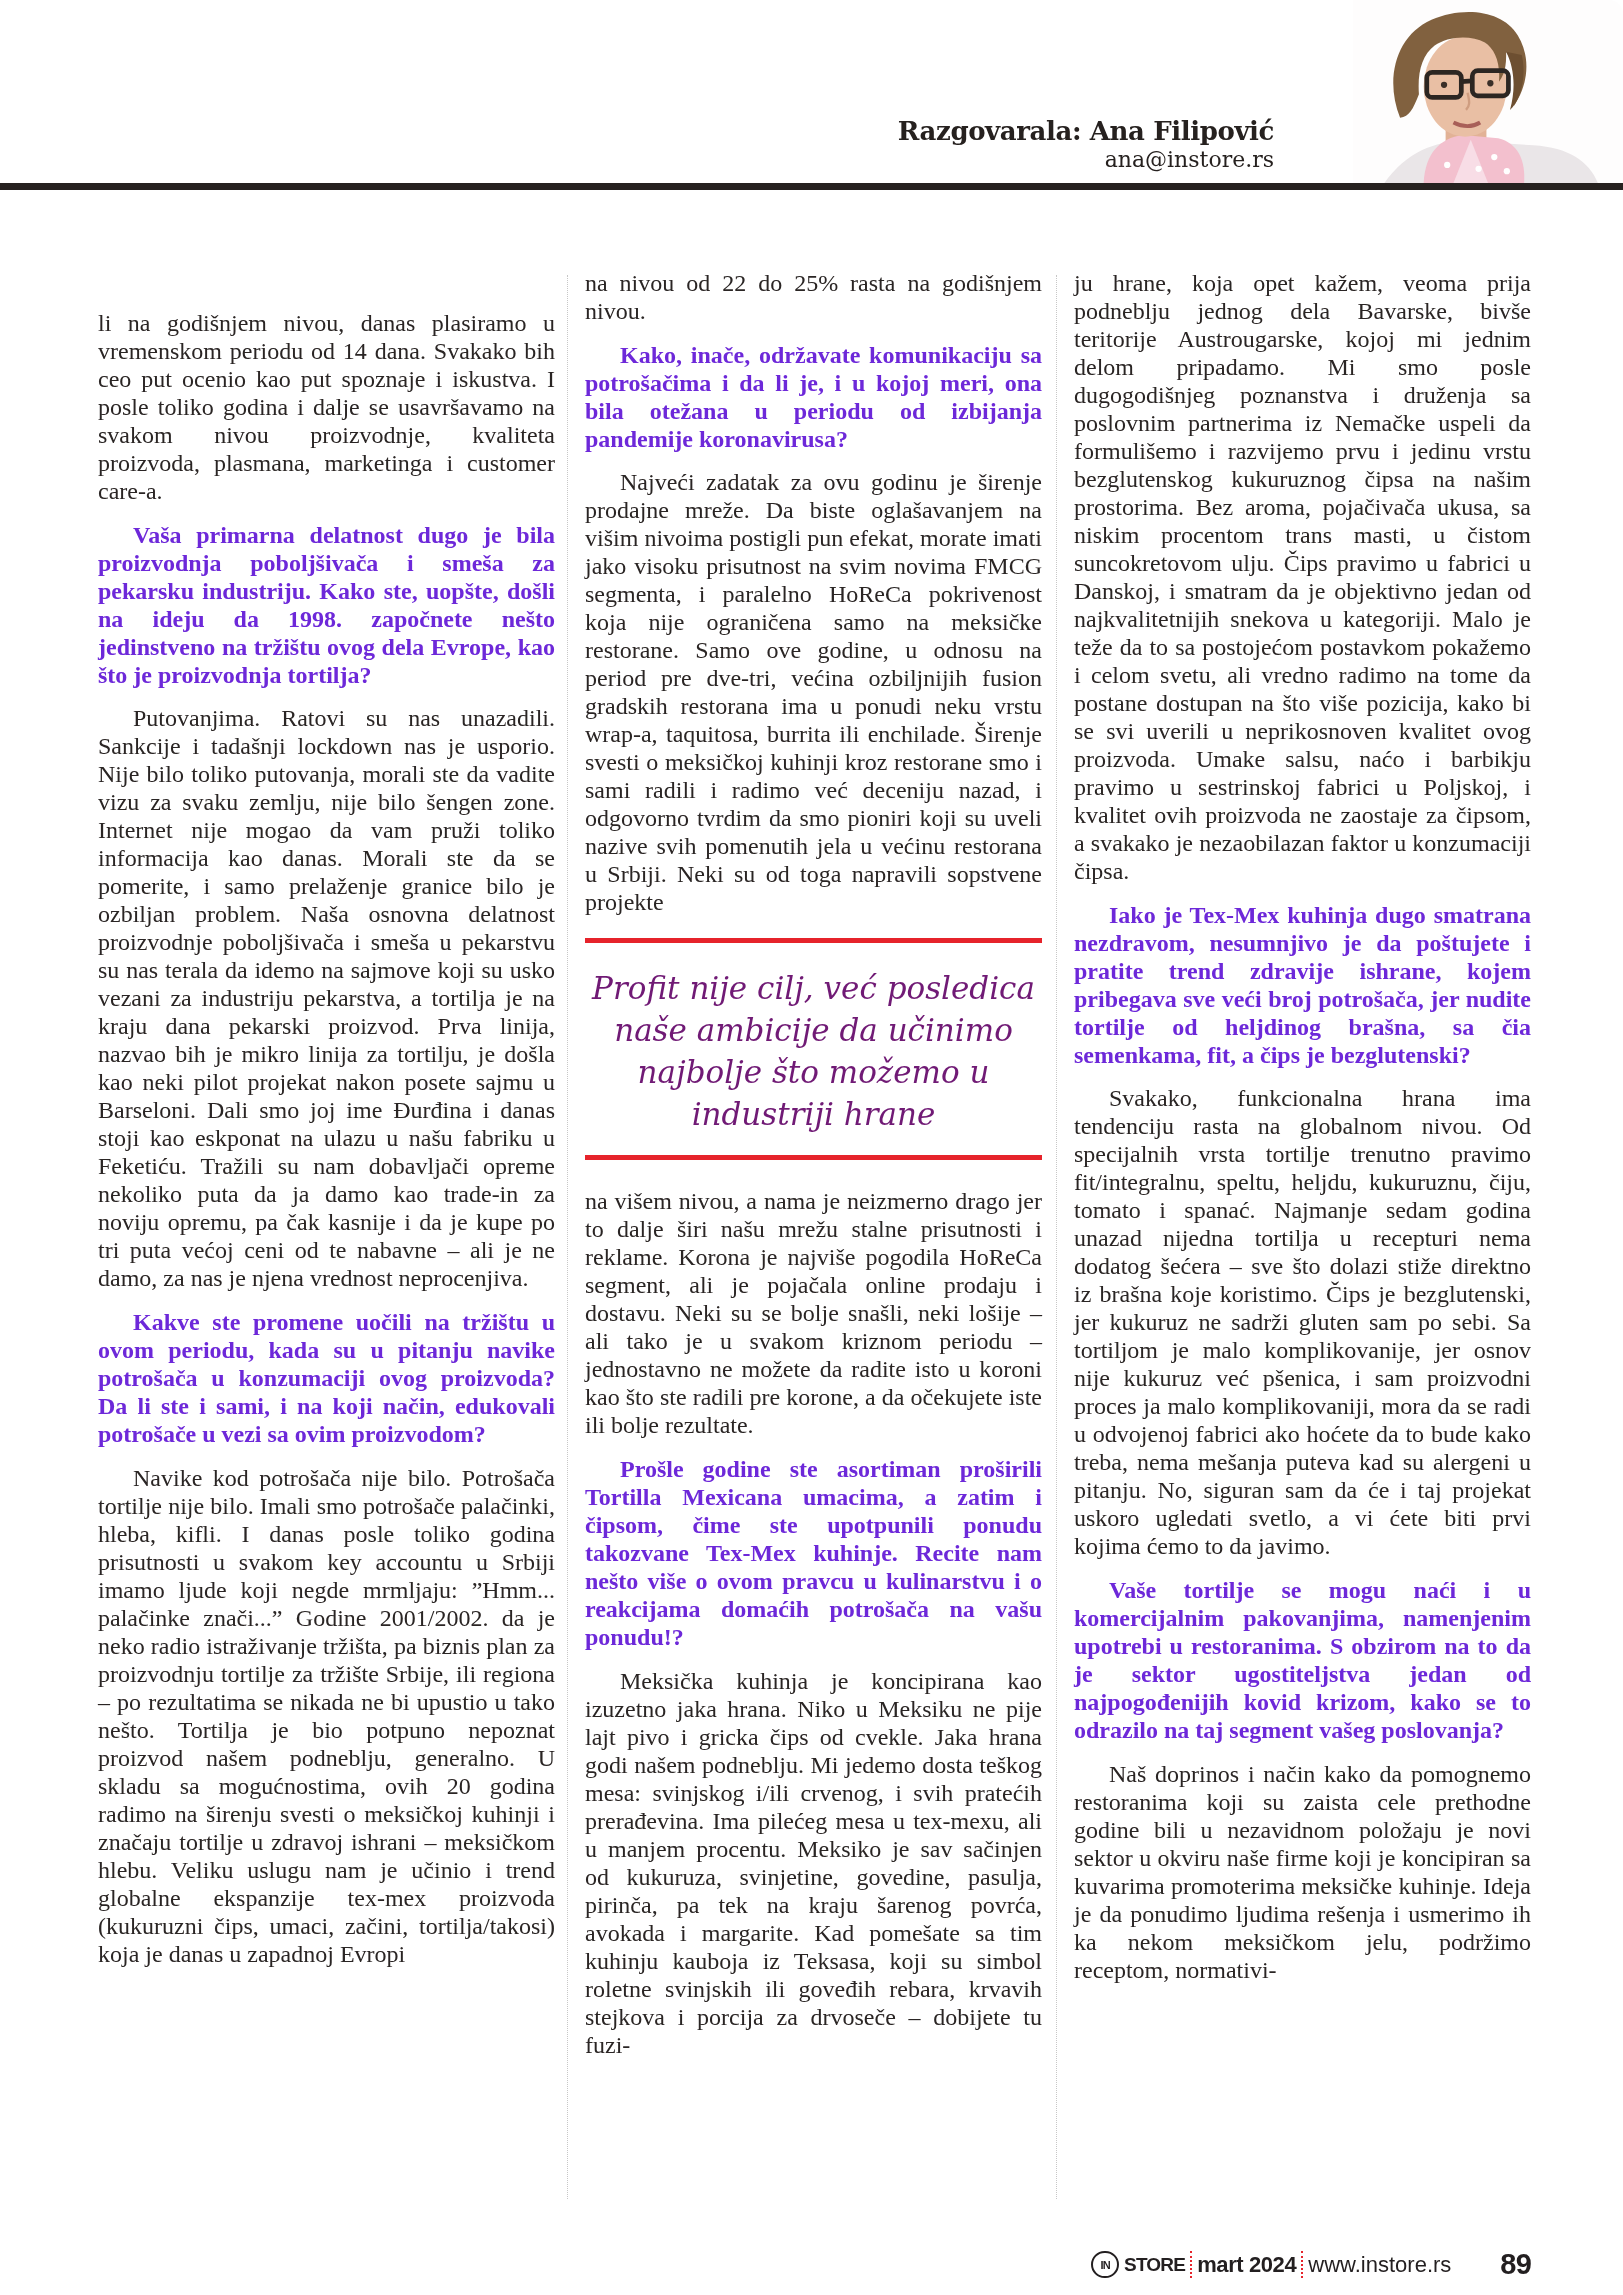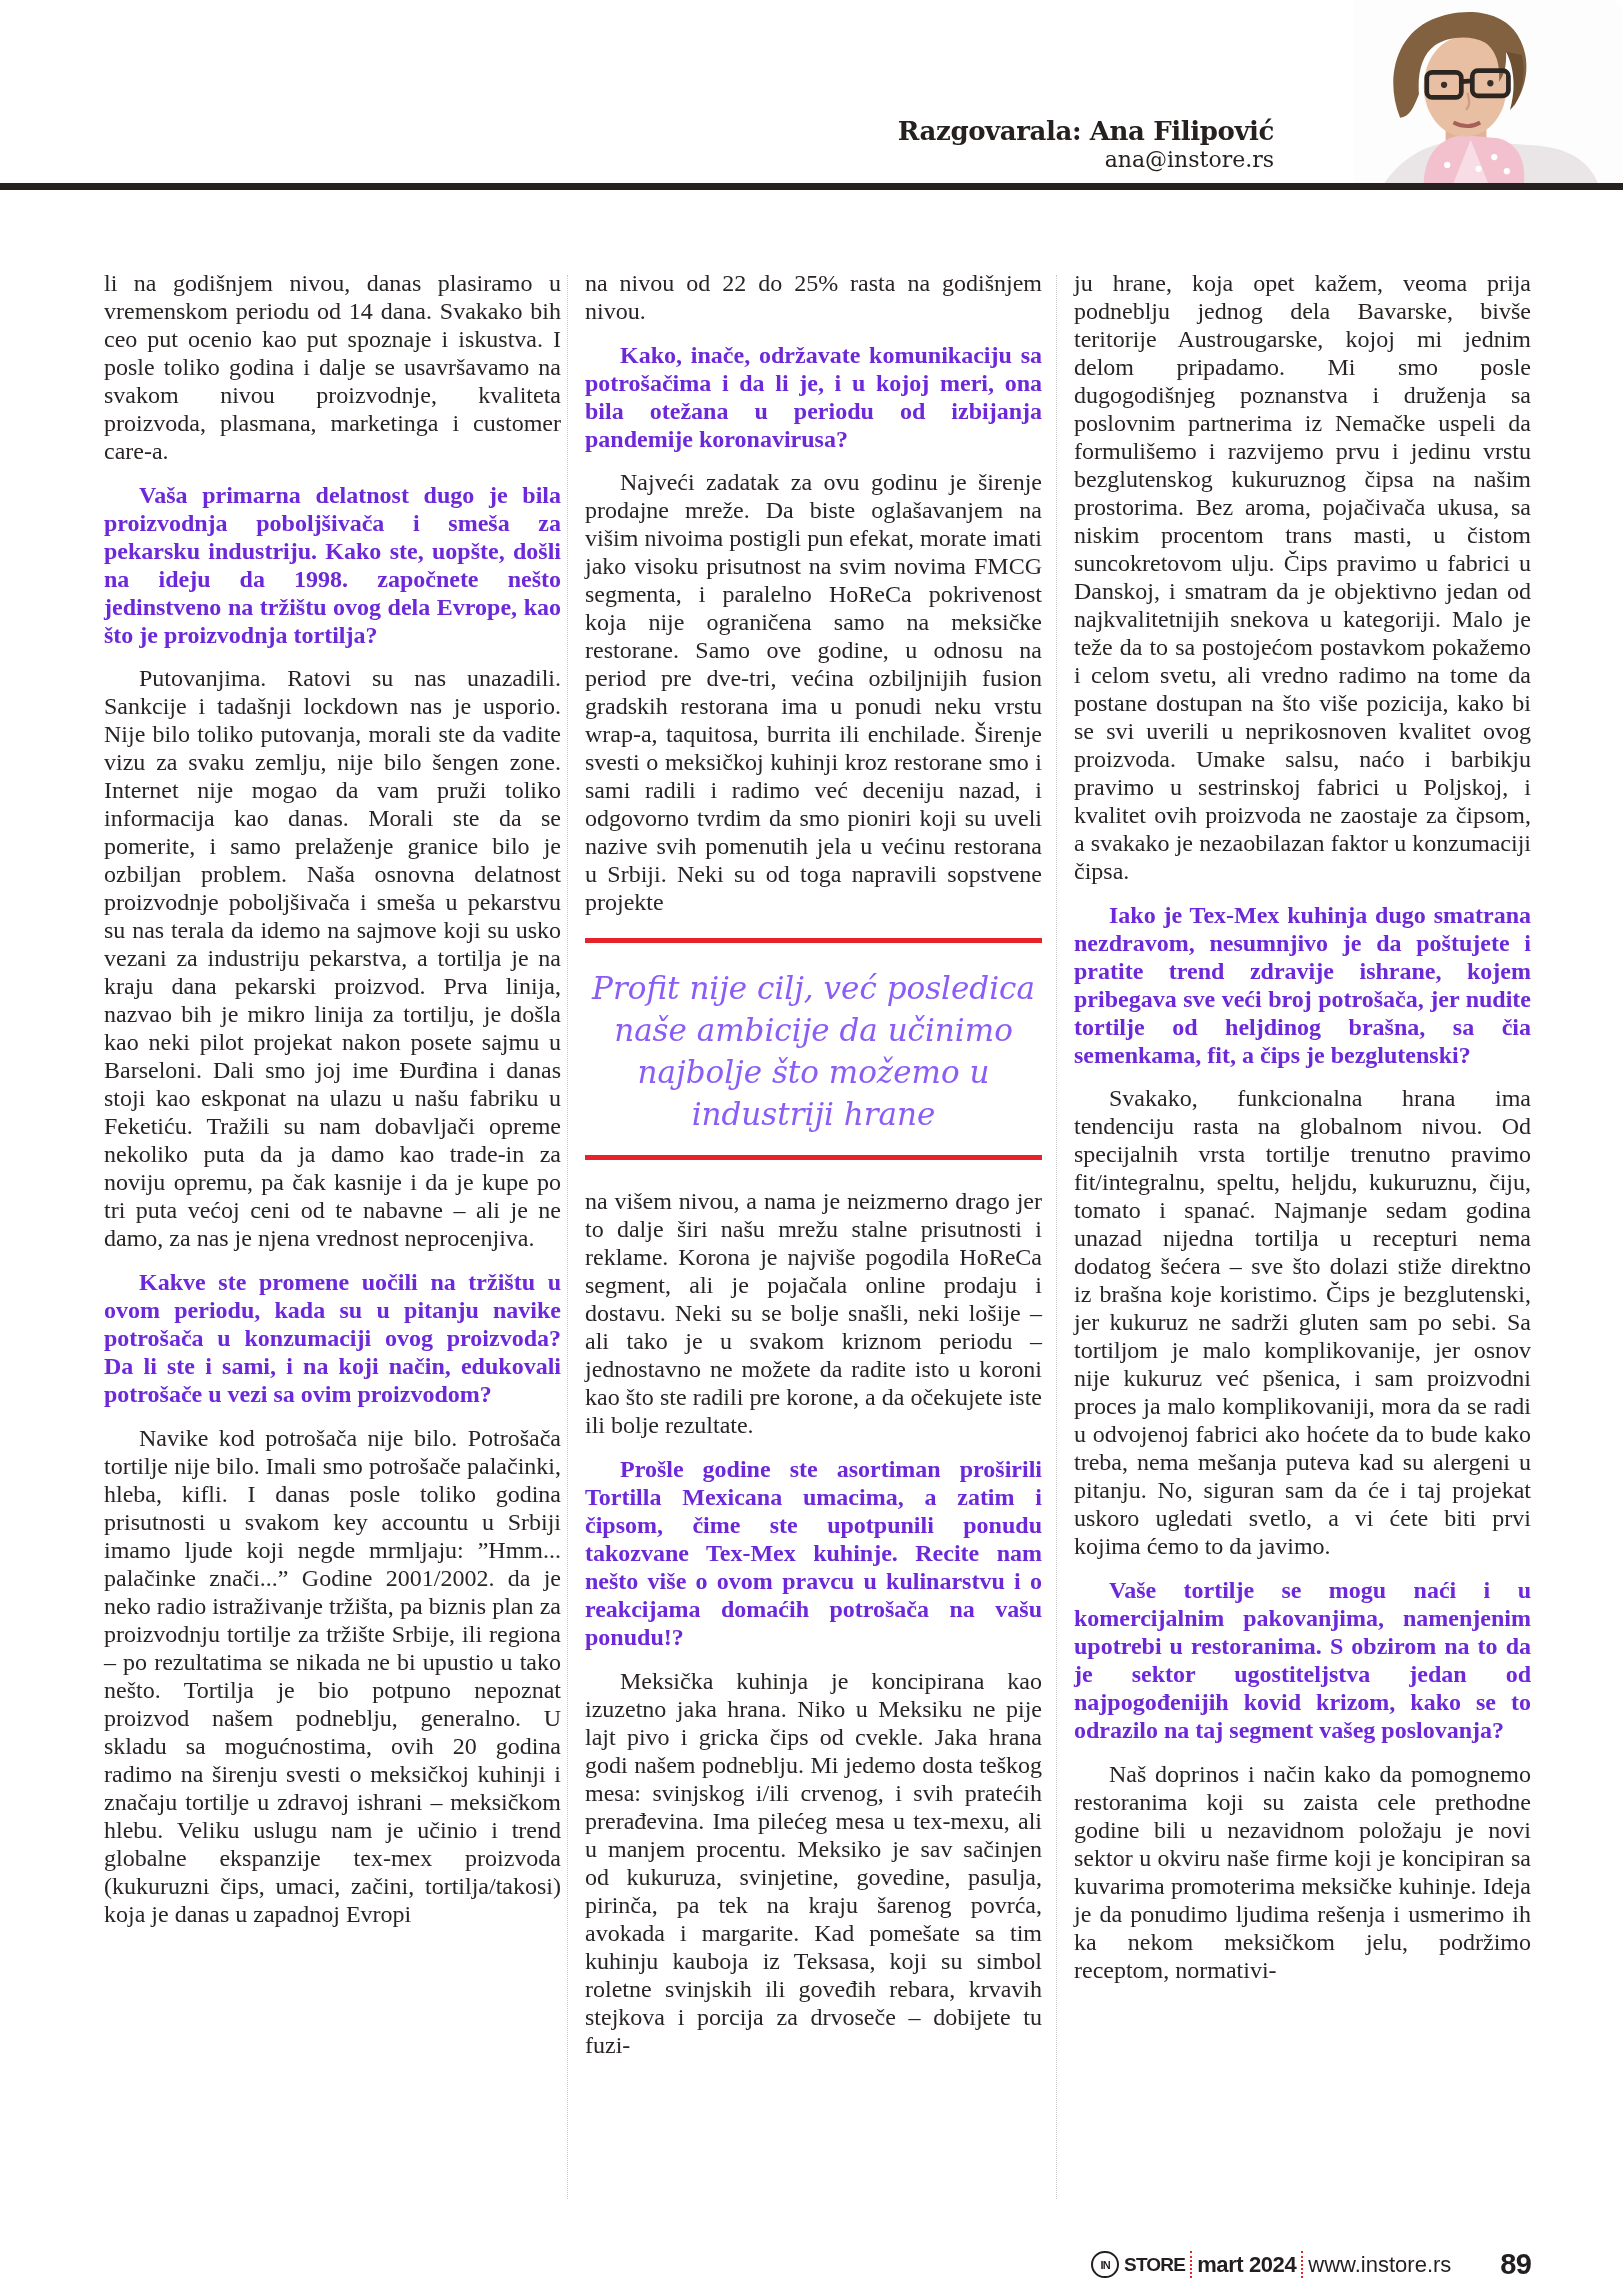--- a/index.html
+++ b/index.html
@@ -24,39 +24,39 @@
   .email{font-size:22px;line-height:27px;}
   .portrait{
     position:absolute;left:1353px;top:0;width:270px;height:183px;
     overflow:hidden;background:#fefdfd;
   }
   .col{
     position:absolute;top:269px;width:457px;
     font-size:24px;line-height:28px;text-align:justify;
     color:#2a2524;
   }
-  .col1{left:104px;} .col2{left:585px;} .col3{left:1074px;}
+  .col1{left:98px;margin-top:40px;} .col2{left:585px;} .col3{left:1074px;}
   .col p{margin:0 0 15.7px 0;}
   .col p.indent{text-indent:35px;}
   .col p.question{font-weight:700;color:#6d28d9;}
   .col-sep{
     position:absolute;top:275px;height:1924px;width:0;
     border-left:1.6px dotted #c7c7c7;
   }
   .sep-a{left:567px;} .sep-b{left:1056px;}
   .pullquote{
     border-top:5.5px solid #e6232b;
     border-bottom:5.5px solid #e6232b;
     margin:22px 0 27px 0;
     padding:23.6px 6.3px 20.4px 6.3px;
   }
   .pullquote p{
     margin:0;text-align:center;text-indent:0;
     font-family:"DejaVu Serif",serif;font-style:italic;
-    font-size:31px;line-height:42px;color:#8b5cf6;
+    font-size:31px;line-height:42px;color:#701a75;
   }
   .footer{
     position:absolute;top:2248px;right:92px;
     display:flex;align-items:center;gap:5px;
     font-family:"Liberation Sans",sans-serif;color:#231f20;
   }
   .in-logo{
     width:23.6px;height:23.6px;border:2.4px solid #231f20;border-radius:50%;
     display:flex;align-items:center;justify-content:center;
     font-weight:700;font-size:11px;letter-spacing:-0.8px;

